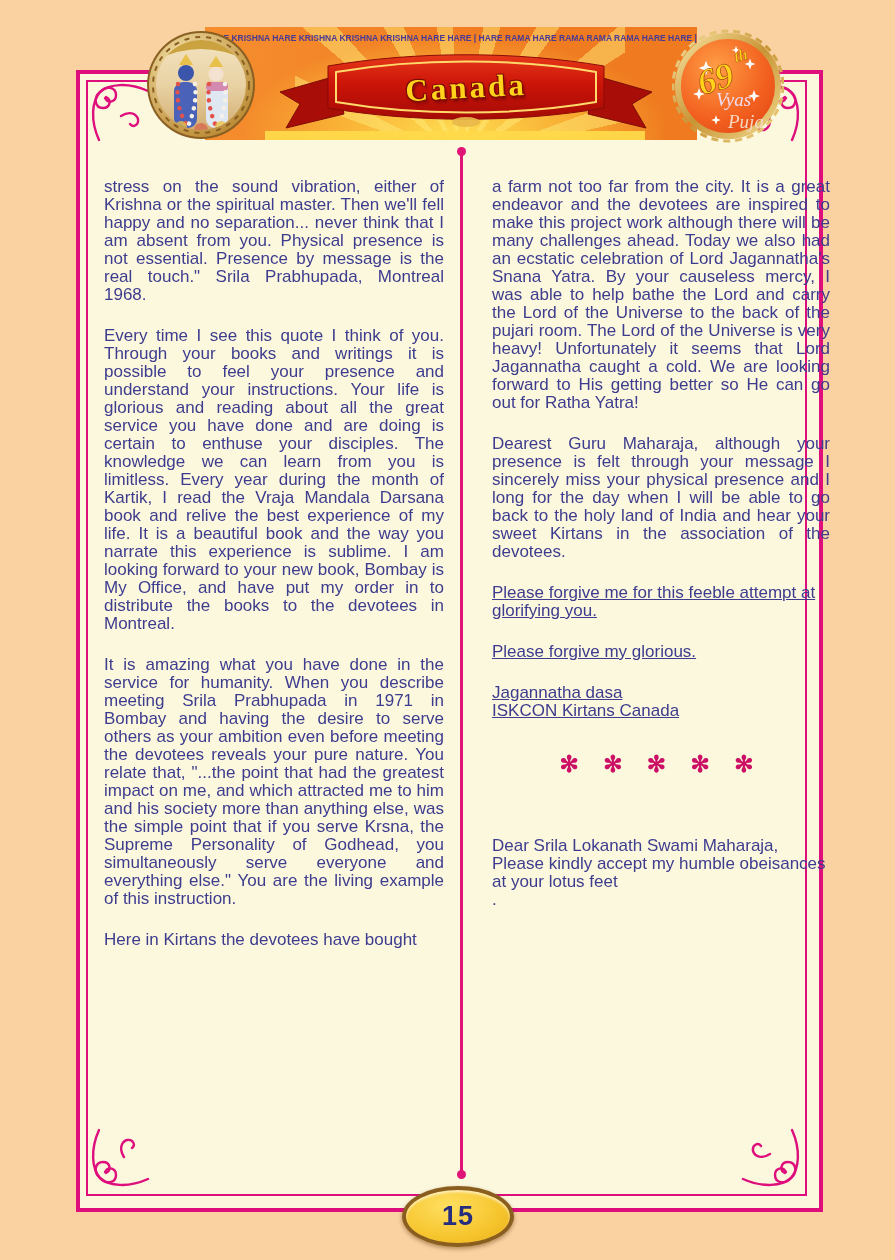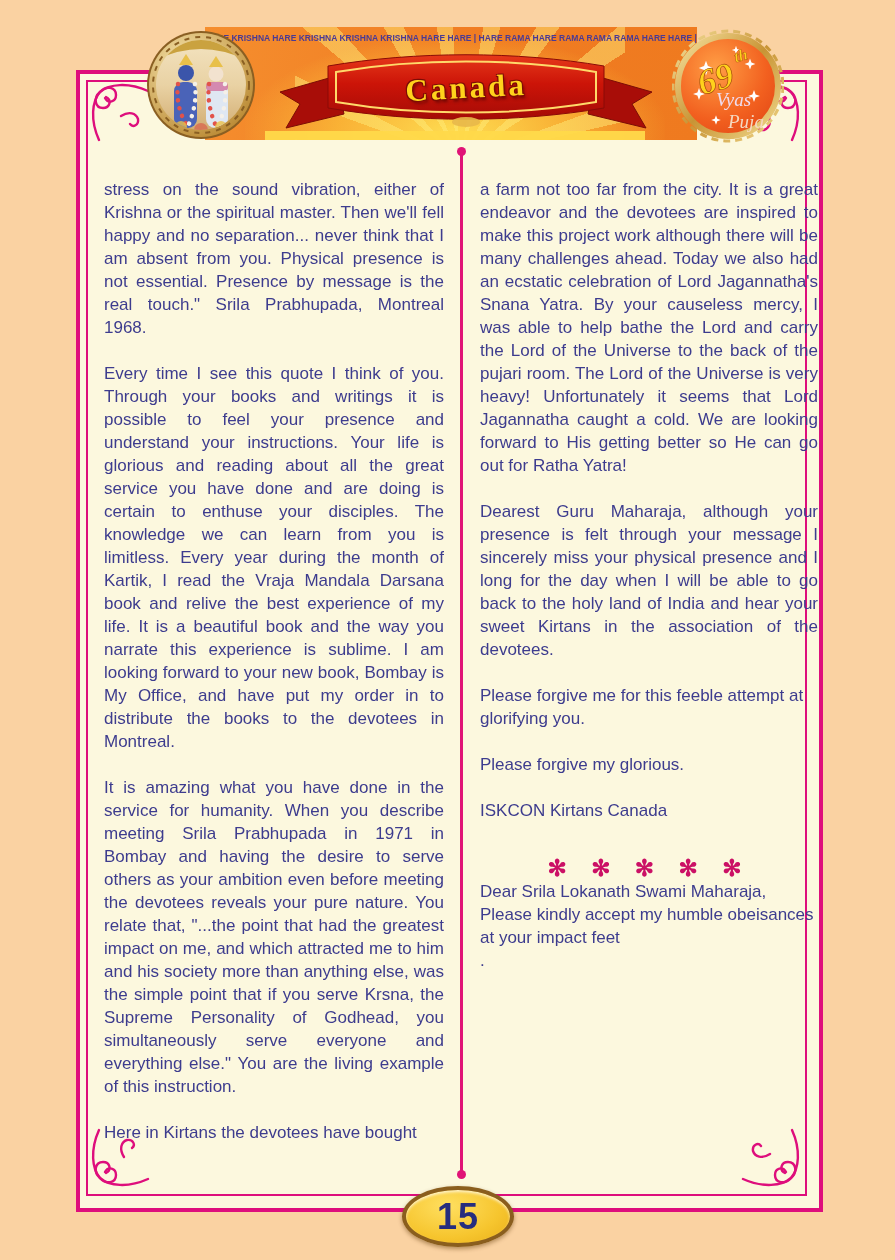--- a/index.html
+++ b/index.html
@@ -61,57 +61,57 @@
     text-shadow:
       -1px -1px 0 #7c0d05, 1px -1px 0 #7c0d05, -1px 1px 0 #7c0d05, 1px 1px 0 #7c0d05,
       2px 3px 3px rgba(60,0,0,.55);
   }
 
   .badge{position:absolute;left:672px;top:24px;width:112px;height:124px;z-index:6;}
 
   
   .col{
     position:absolute;top:178px;z-index:3;
-    color:#3d3c8e;font-size:17px;line-height:23px;
+    color:#3d3c8e;font-size:17px;line-height:18px;
   }
   .col-left{left:104px;width:340px;}
-  .col-right{left:480px;width:338px;}
+  .col-right{left:492px;width:338px;}
   .col p{margin:0 0 23px;text-align:justify;}
-  .col p.noadj{text-align:left;}
+  .col p.noadj{text-align:left;text-decoration:underline;}
   .col p.tight{margin:0;}
   .divider{
     position:absolute;left:460px;top:152px;width:3px;height:1022px;
     background:#e01377;z-index:3;border-radius:2px;
   }
   .divider::before,.divider::after{
     content:"";position:absolute;left:-3px;width:9px;height:9px;border-radius:50%;
     background:#e01377;
   }
   .divider::before{top:-5px;}
   .divider::after{bottom:-5px;}
 
   .signature{margin-top:0;}
   .separator{
     text-align:center;color:#cb1065;font-size:23px;font-weight:bold;
     letter-spacing:9px;margin:35px 0 0;
   }
-  .closing{}
+  .closing{margin-top:64px;}
   .closing p{margin:0;text-align:left;}
 
   
   .page-num{
     position:absolute;left:402px;top:1186px;width:104px;height:53px;z-index:7;
     border-radius:50%;
     background:radial-gradient(ellipse at 40% 30%,#ffdf60 0%,#f6c52e 60%,#e9ae18 100%);
     border:4px solid #8a5e1e;
     box-shadow:inset 0 2px 3px rgba(255,255,255,.7), 0 2px 4px rgba(90,50,0,.45);
     display:flex;align-items:center;justify-content:center;
   }
   .page-num span{
-    font-size:36px;font-weight:bold;color:#262d7e;letter-spacing:1px;
+    font-size:27px;font-weight:bold;color:#262d7e;letter-spacing:1px;
   }
 </style>
 </head>
 <body>
 
 <div class="page">
 
   <div class="frame-outer"></div>
   <div class="frame-inner"></div>
 
@@ -245,26 +245,27 @@
     <p>It is amazing what you have done in the service for humanity. When you describe meeting Srila Prabhupada in 1971 in Bombay and having the desire to serve others as your ambition even before meeting the devotees reveals your pure nature. You relate that, "...the point that had the greatest impact on me, and which attracted me to him and his society more than anything else, was the simple point that if you serve Krsna, the Supreme Personality of Godhead, you simultaneously serve everyone and everything else." You are the living example of this instruction.</p>
     <p class="tight">Here in Kirtans the devotees have bought</p>
   </section>
 
   <section class="col col-right">
     <p>a farm not too far from the city. It is a great endeavor and the devotees are inspired to make this project work although there will be many challenges ahead. Today we also had an ecstatic celebration of Lord Jagannatha's Snana Yatra. By your causeless mercy, I was able to help bathe the Lord and carry the Lord of the Universe to the back of the pujari room. The Lord of the Universe is very heavy! Unfortunately it seems that Lord Jagannatha caught a cold. We are looking forward to His getting better so He can go out for Ratha Yatra!</p>
     <p>Dearest Guru Maharaja, although your presence is felt through your message I sincerely miss your physical presence and I long for the day when I will be able to go back to the holy land of India and hear your sweet Kirtans in the association of the devotees.</p>
     <p class="noadj">Please forgive me for this feeble attempt at glorifying you.</p>
     <p class="noadj">Please forgive my glorious.</p>
     <div class="signature">
+      <p class="tight noadj">Jagannatha dasa</p>
       <p class="tight noadj">ISKCON Kirtans Canada</p>
     </div>
     <div class="separator">✻ ✻ ✻ ✻ ✻</div>
     <div class="closing">
       <p>Dear Srila Lokanath Swami Maharaja,</p>
-      <p>Please kindly accept my humble obeisances at your impact feet</p>
+      <p>Please kindly accept my humble obeisances at your lotus feet</p>
       <p>.</p>
     </div>
   </section>
 
   <div class="page-num">
     <span>15</span>
   </div>
 
 </div>
 

